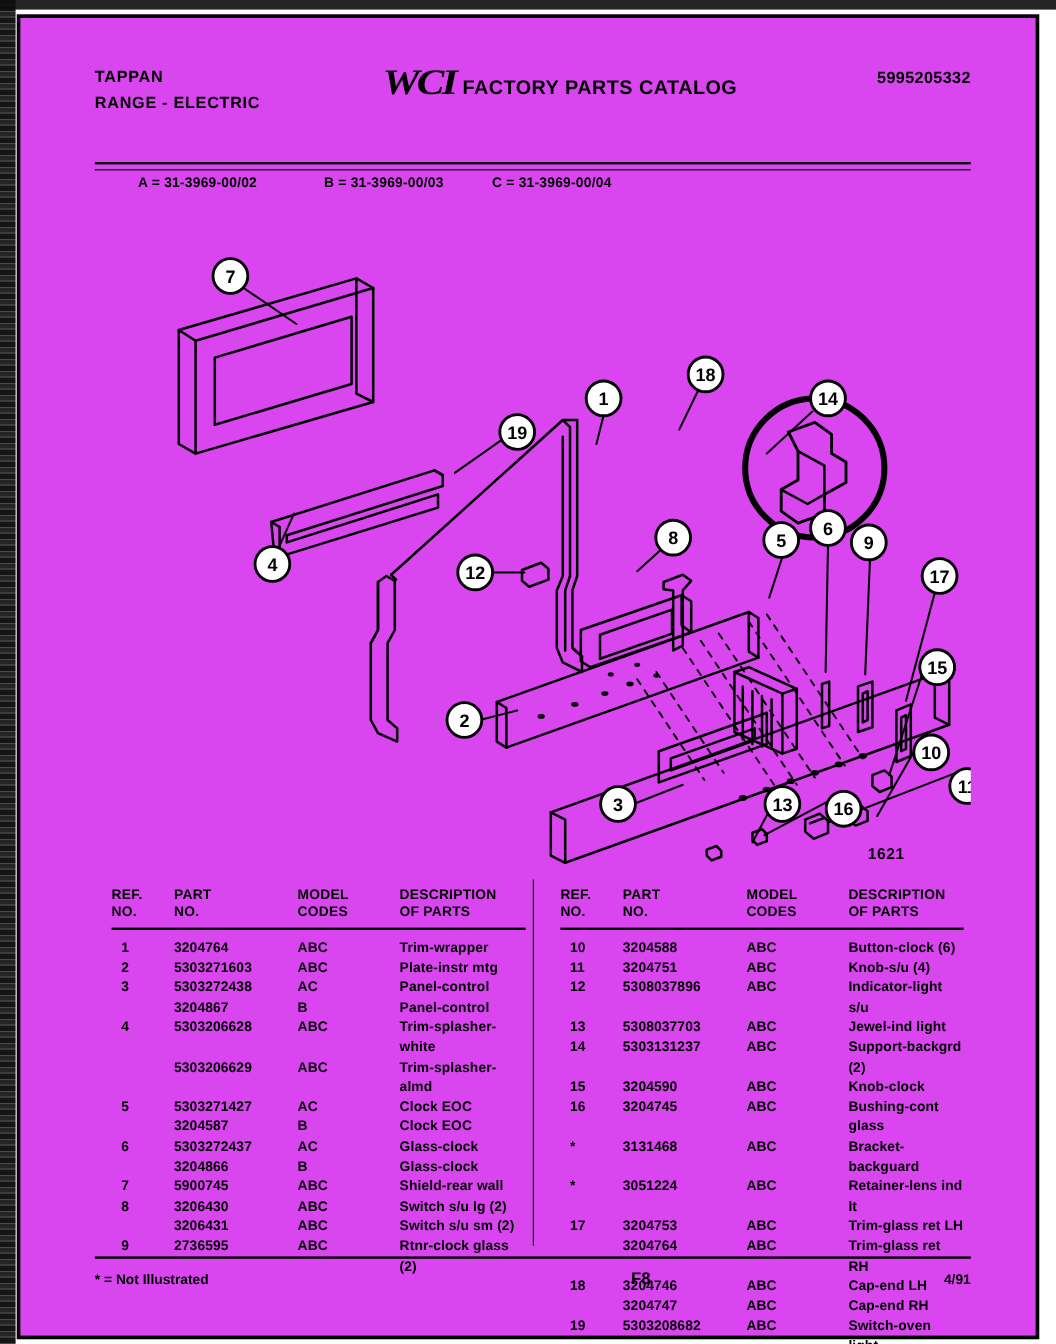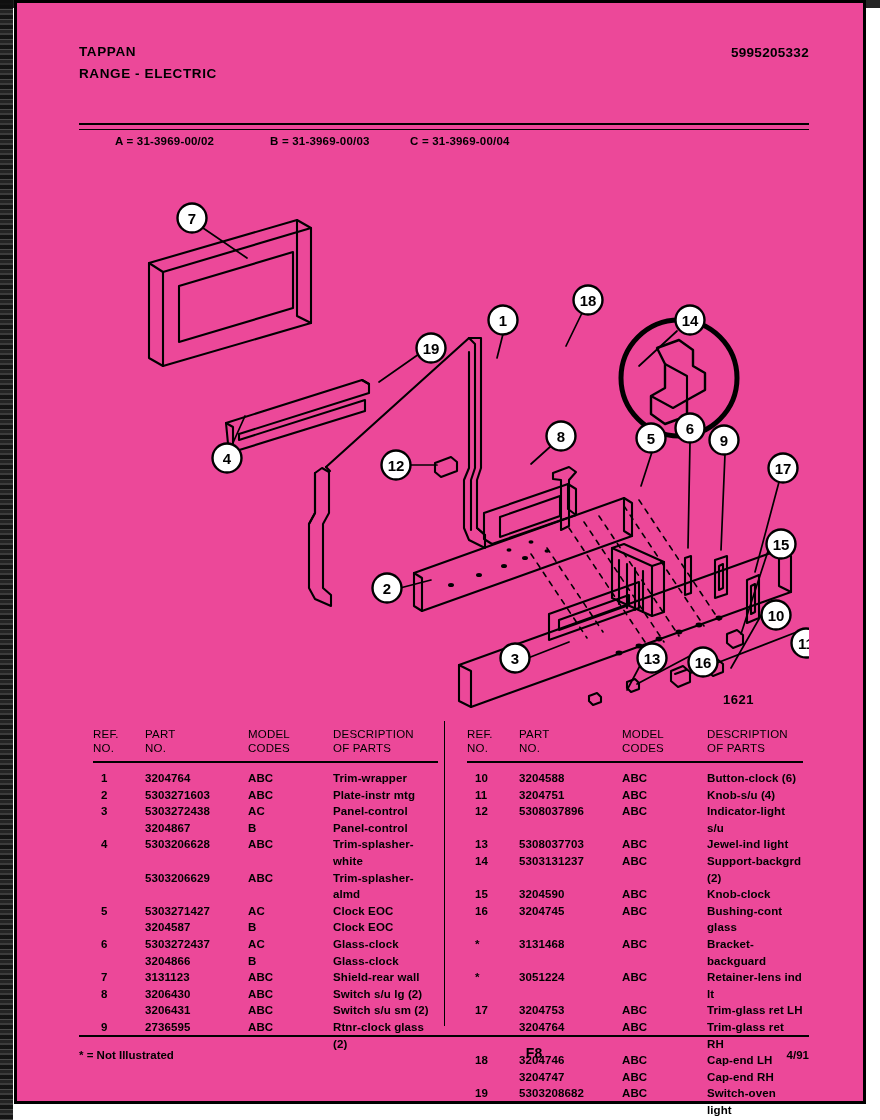--- a/index.html
+++ b/index.html
@@ -28,24 +28,24 @@
     opacity: 0.92;
   }
   .scan-edge-top {
     position: absolute;
     left: 0; top: 0; width: 880px; height: 8px;
     background: #0d0d0d;
     opacity: .9;
   }
   .page {
     position: absolute;
-    left: 14px; top: 0;
+    left: 14px; top: 12px;
     width: 852px; height: 1104px;
     border: 3px solid #000;
-    background: #ec4899;
+    background: #d946ef;
     padding-left: 17px;
   }
   .inner {
     position: absolute;
     left: 0; top: 0; right: 0; bottom: 0;
     padding: 0;
   }
 
   
   .header {
@@ -119,21 +119,21 @@
     display: flex;
   }
   .tcol {
     width: 365px;
     position: relative;
     padding: 0 6px 0 14px;
   }
   .tcol.right { border-left: 1.6px solid #000; padding-left: 22px; }
   .thead {
     display: flex;
-    font-size: 11.5px; font-weight: normal; line-height: 14px;
+    font-size: 11.5px; font-weight: bold; line-height: 14px;
     letter-spacing: .2px;
     padding-top: 6px;
   }
   .th-ref { width: 52px; }
   .th-part { width: 103px; }
   .th-model { width: 85px; }
   .th-desc { flex: 1; }
   .thead-rule {
     margin-top: 6px;
     border-top: 2.2px solid #000;
@@ -170,20 +170,24 @@
 <div class="scan-edge"></div>
 <div class="scan-edge-top"></div>
 
 <div class="page">
 <div class="inner">
 
   <div class="header">
     <div class="brand">
       <div>TAPPAN</div>
       <div>RANGE - ELECTRIC</div>
+    </div>
+    <div class="catalog-block">
+      <span class="wci">WCI</span>
+      <span class="catalog-title">FACTORY PARTS CATALOG</span>
     </div>
     <div class="cat-number">5995205332</div>
   </div>
 
   <div class="rule-top"></div>
   <div class="rule-top2"></div>
 
   <div class="model-codes">
     <span class="mc0">A = 31-3969-00/02</span>
     <span class="mc1">B = 31-3969-00/03</span>
@@ -507,21 +511,21 @@
               <div class="c-desc">Glass-clock</div>
             </div>
             <div class="trow">
               <div class="c-ref"></div>
               <div class="c-part">3204866</div>
               <div class="c-model">B</div>
               <div class="c-desc">Glass-clock</div>
             </div>
             <div class="trow">
               <div class="c-ref">7</div>
-              <div class="c-part">3131123</div>
+              <div class="c-part">5900745</div>
               <div class="c-model">ABC</div>
               <div class="c-desc">Shield-rear wall</div>
             </div>
             <div class="trow">
               <div class="c-ref">8</div>
               <div class="c-part">3206430</div>
               <div class="c-model">ABC</div>
               <div class="c-desc">Switch s/u lg (2)</div>
             </div>
             <div class="trow">

